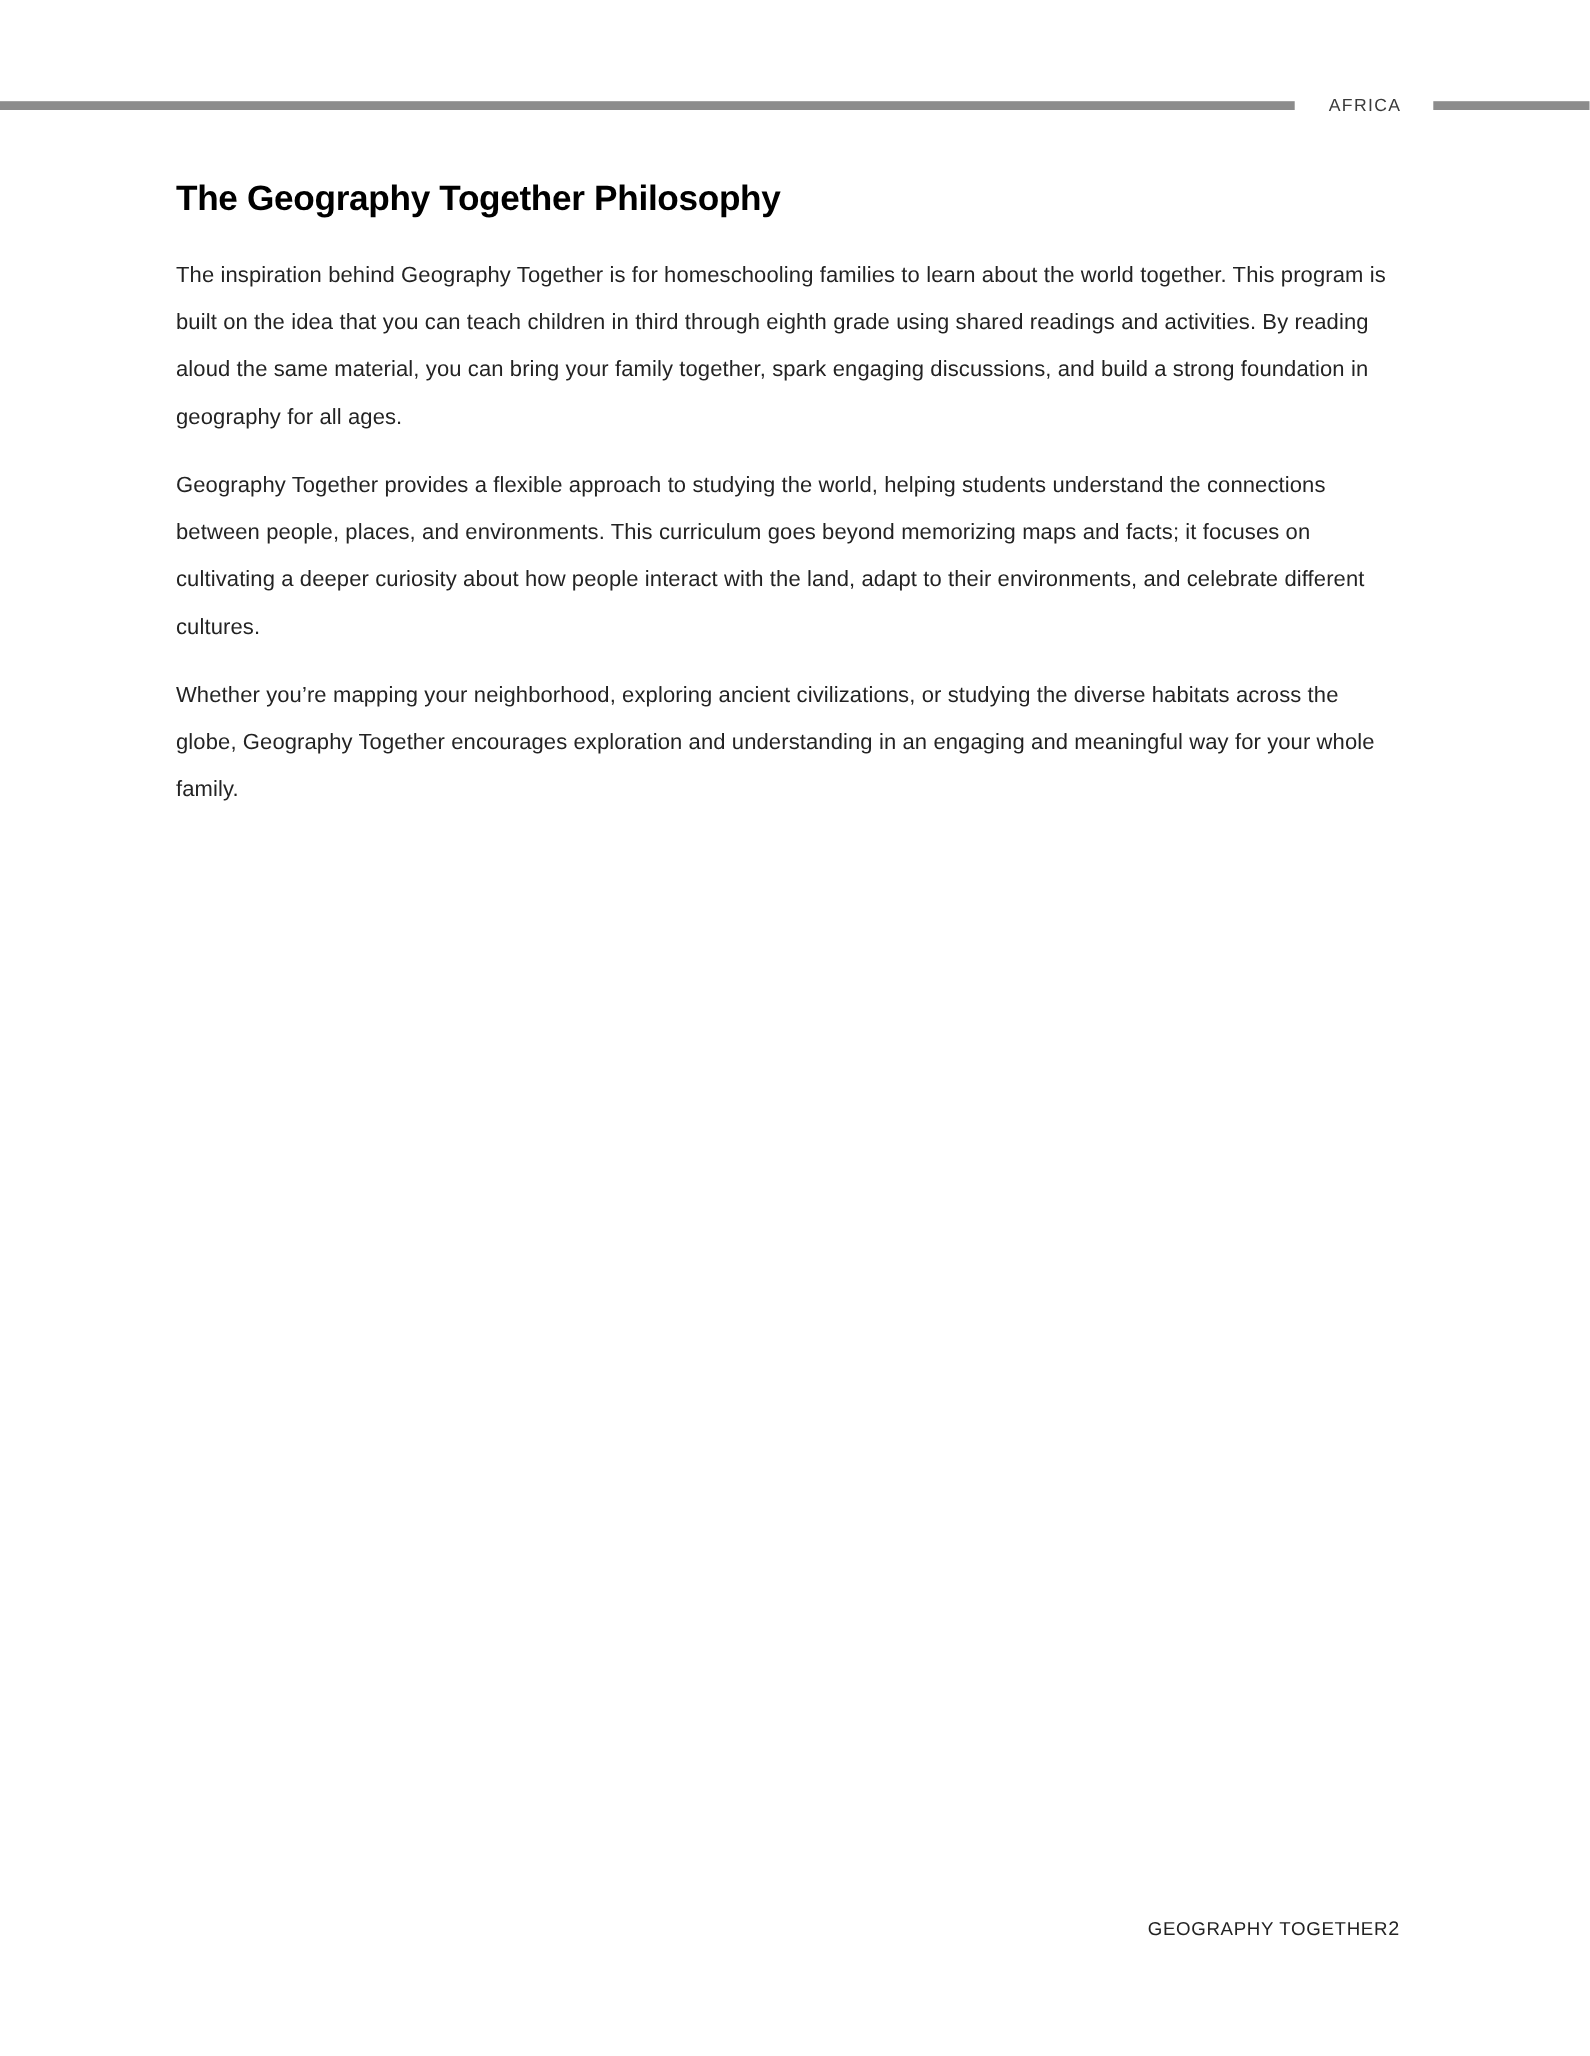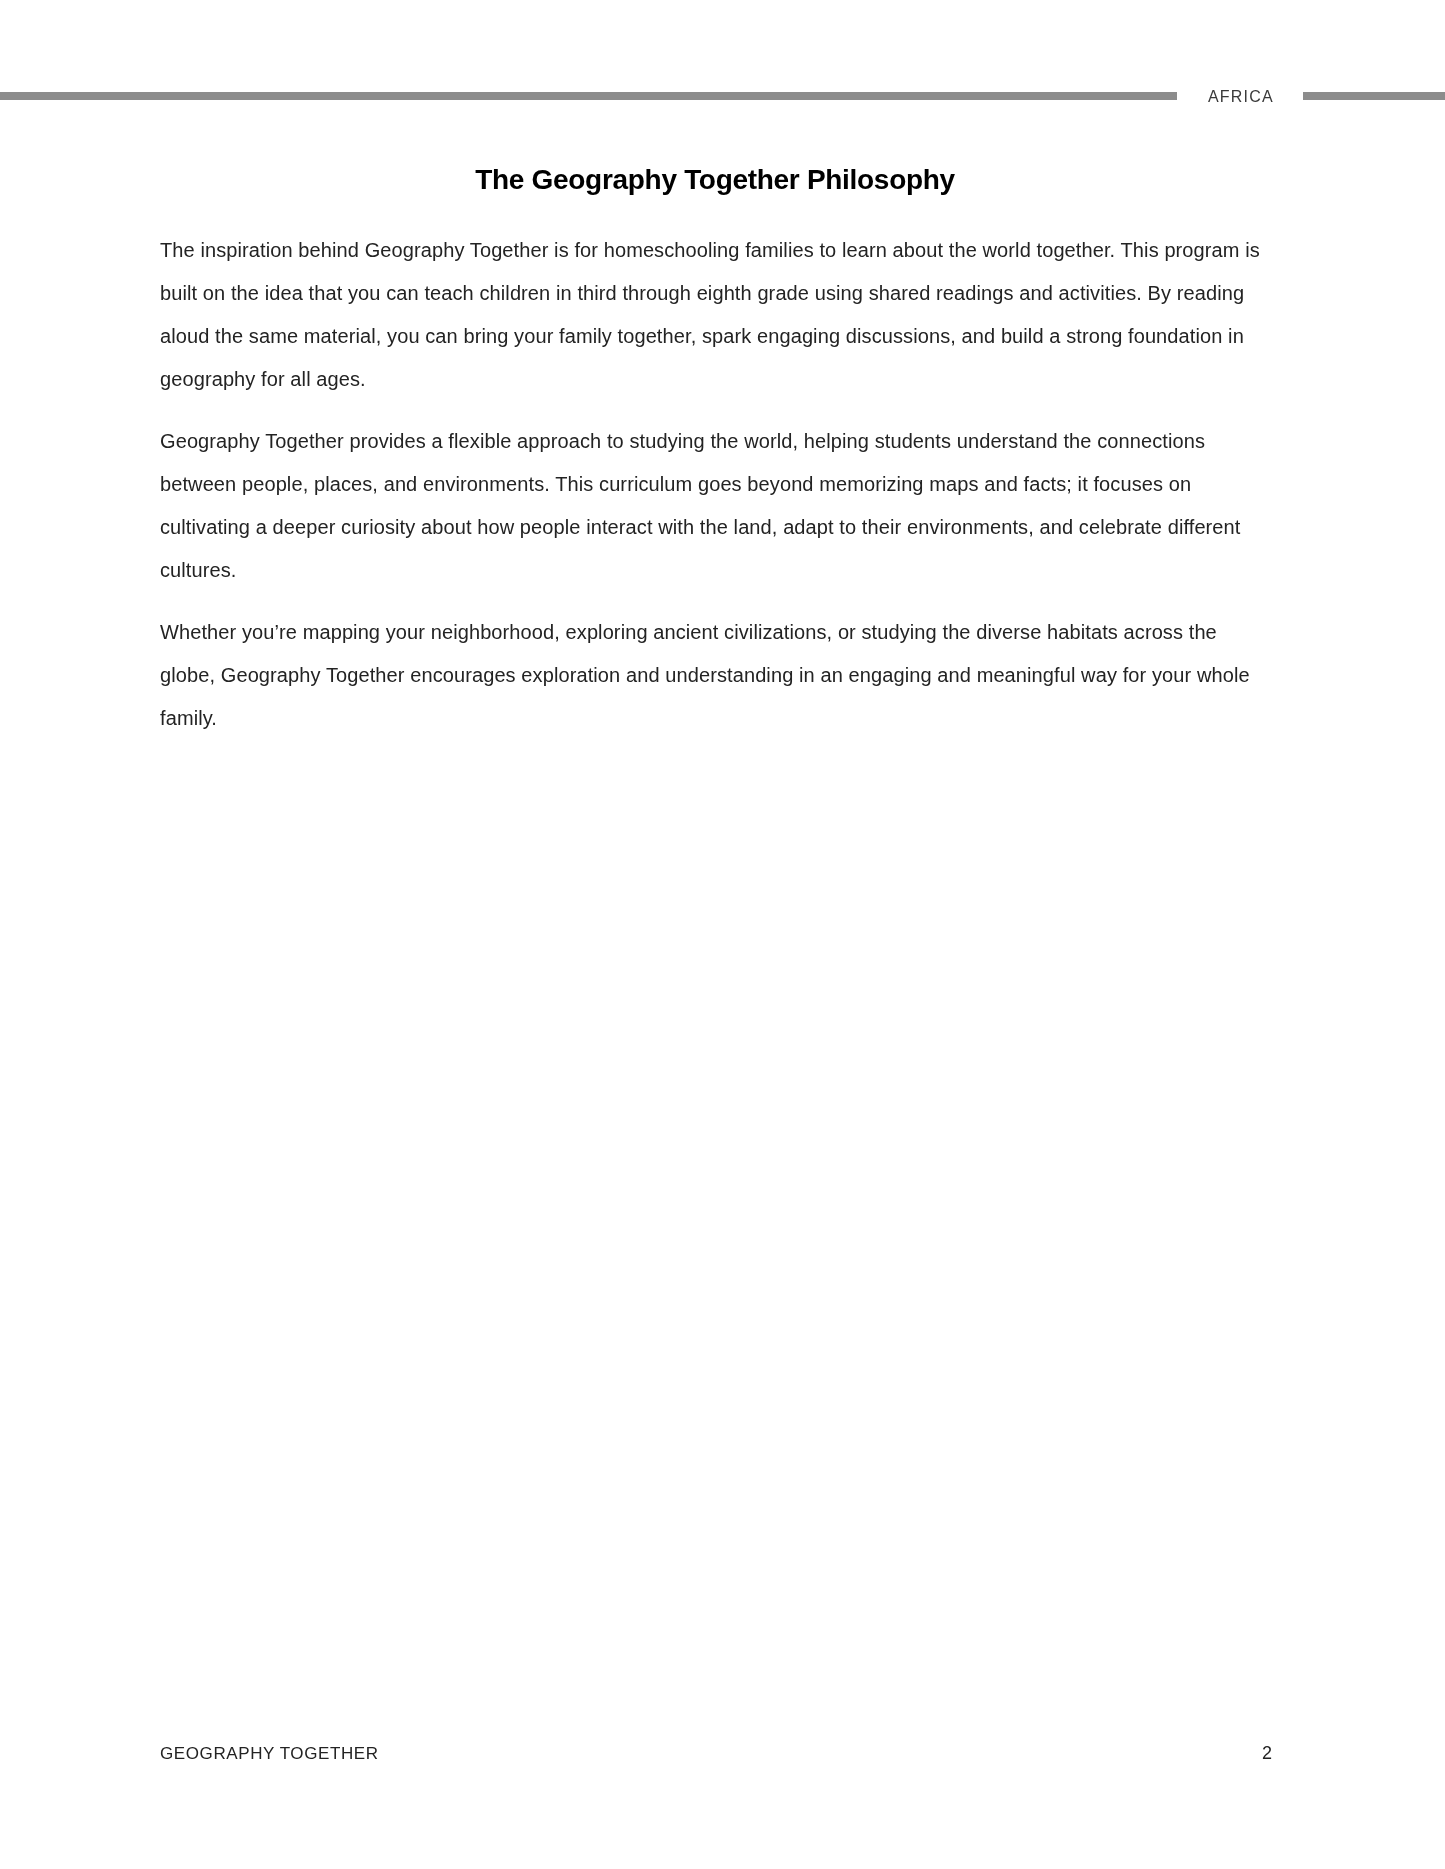--- a/index.html
+++ b/index.html
@@ -43,44 +43,43 @@
   }
 
   
   .content {
     position: absolute;
     left: 160px;
     top: 156px;
     width: 1110px;
   }
   .page-title {
-    font-size: 28px;
+    font-size: 32px;
     line-height: 48px;
     font-weight: bold;
     color: #000000;
     letter-spacing: -0.3px;
     margin: 0 0 25px 0;
-    text-align: center;
   }
   .body-paragraph {
     font-size: 20px;
     line-height: 43px;
     color: #232323;
     letter-spacing: 0.1px;
     margin: 0 0 19px 0;
   }
 
   
   .footer {
     position: absolute;
     left: 160px;
     top: 1743px;
     width: 1112px;
     display: flex;
-    justify-content: space-between;
+    justify-content: flex-end;
     align-items: baseline;
   }
   .footer-title {
     font-size: 17px;
     letter-spacing: 0.6px;
     color: #232323;
   }
   .footer-page-number {
     font-size: 18px;
     color: #232323;

